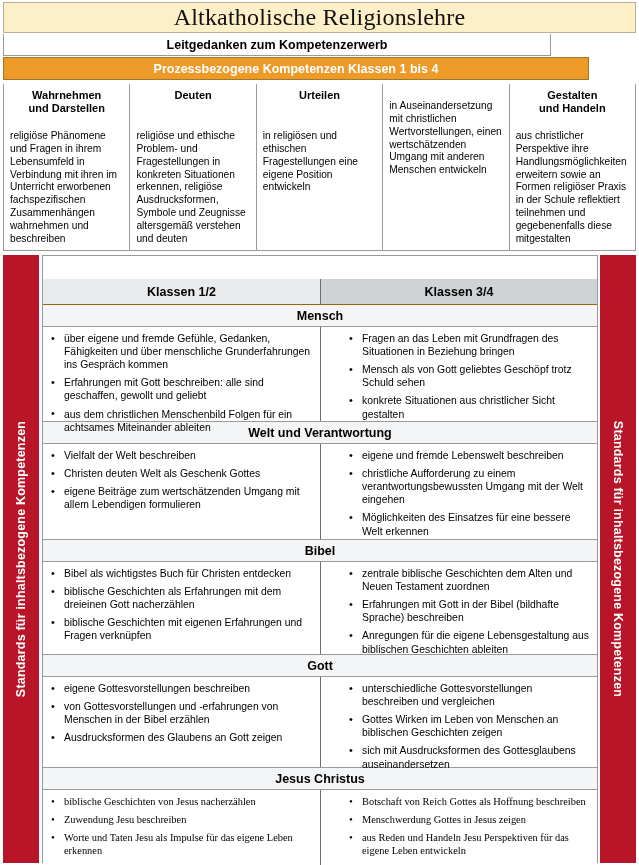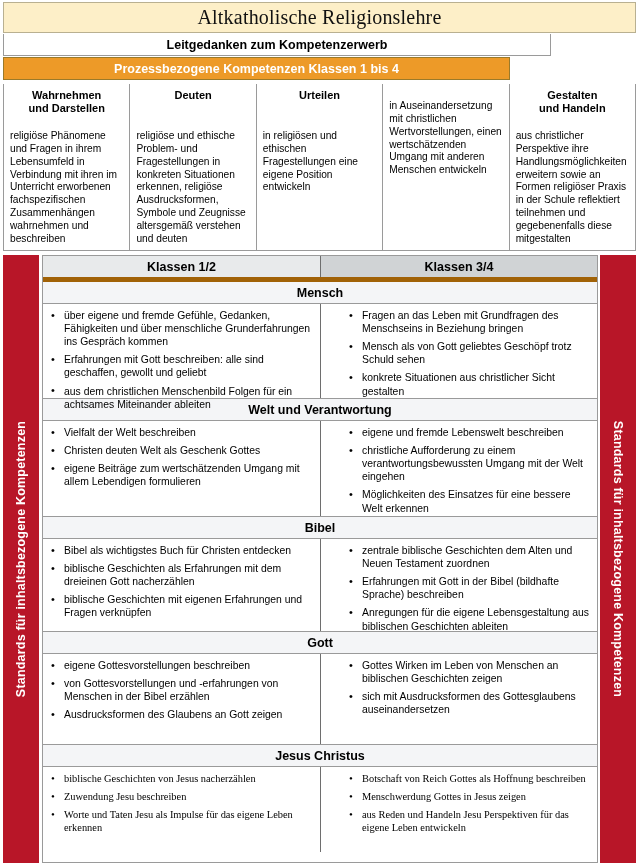--- a/index.html
+++ b/index.html
@@ -25,21 +25,21 @@
     left: 3px; top: 2px;
     width: 633px; height: 31px;
     background: #FDEFC8;
     border: 1px solid #B9B091;
     display: flex;
     align-items: center;
     justify-content: center;
   }
   .title-band .title-text {
     font-family: "Liberation Serif", serif;
-    font-size: 20px;
+    font-size: 24px;
     color: #111111;
     letter-spacing: 0.2px;
   }
 
   
   .subtitle-band {
     position: absolute;
     left: 3px; top: 34px;
     width: 548px; height: 22px;
     background: #ffffff;
@@ -52,21 +52,21 @@
   .subtitle-band .subtitle-text {
     font-size: 12.5px;
     font-weight: bold;
     color: #000000;
   }
 
   
   .process-band {
     position: absolute;
     left: 3px; top: 57px;
-    width: 507px; height: 23px;
+    width: 586px; height: 23px;
     background: #ED9A28;
     border: 1px solid #9a7a2a;
     display: flex;
     align-items: center;
     justify-content: center;
   }
   .process-band .process-text {
     font-size: 12.5px;
     font-weight: bold;
     color: #ffffff;
@@ -142,21 +142,22 @@
     background: #ffffff;
     display: flex;
     flex-direction: column;
   }
 
   
   .klassen-row {
     display: flex;
     height: 26px;
     flex: 0 0 26px;
-    border-bottom: 5px solid #a16207;
+    border-bottom: 1px solid #a16207;
+    margin-top: 23px;
   }
   .klassen-cell {
     display: flex;
     align-items: center;
     justify-content: center;
     font-size: 12.5px;
     font-weight: bold;
     color: #000000;
   }
   .klassen-cell.k12 {
@@ -290,21 +291,21 @@
       <div class="topic-cols">
         <div class="topic-col left-col">
           <ul>
             <li>über eigene und fremde Gefühle, Gedanken, Fähigkeiten und über menschliche Grunderfahrungen ins Gespräch kommen</li>
             <li>Erfahrungen mit Gott beschreiben: alle sind geschaffen, gewollt und geliebt</li>
             <li>aus dem christlichen Menschenbild Folgen für ein achtsames Miteinander ableiten</li>
           </ul>
         </div>
         <div class="topic-col right-col">
           <ul>
-            <li>Fragen an das Leben mit Grundfragen des Menschseins in Beziehung bringen</li>
+            <li>Fragen an das Leben mit Grundfragen des Situationen in Beziehung bringen</li>
             <li>Mensch als von Gott geliebtes Geschöpf trotz Schuld sehen</li>
             <li>konkrete Situationen aus christlicher Sicht gestalten</li>
           </ul>
         </div>
       </div>
     </div>
 
     <div class="topic-block t-welt">
       <div class="topic-title">Welt und Verantwortung</div>
       <div class="topic-cols">
@@ -350,20 +351,21 @@
       <div class="topic-cols">
         <div class="topic-col left-col">
           <ul>
             <li>eigene Gottesvorstellungen beschreiben</li>
             <li>von Gottesvorstellungen und -erfahrungen von Menschen in der Bibel erzählen</li>
             <li>Ausdrucksformen des Glaubens an Gott zeigen</li>
           </ul>
         </div>
         <div class="topic-col right-col">
           <ul>
+            <li>unterschiedliche Gottesvorstellungen beschreiben und vergleichen</li>
             <li>Gottes Wirken im Leben von Menschen an biblischen Geschichten zeigen</li>
             <li>sich mit Ausdrucksformen des Gottesglaubens auseinandersetzen</li>
           </ul>
         </div>
       </div>
     </div>
 
     <div class="topic-block t-jesus">
       <div class="topic-title">Jesus Christus</div>
       <div class="topic-cols">

